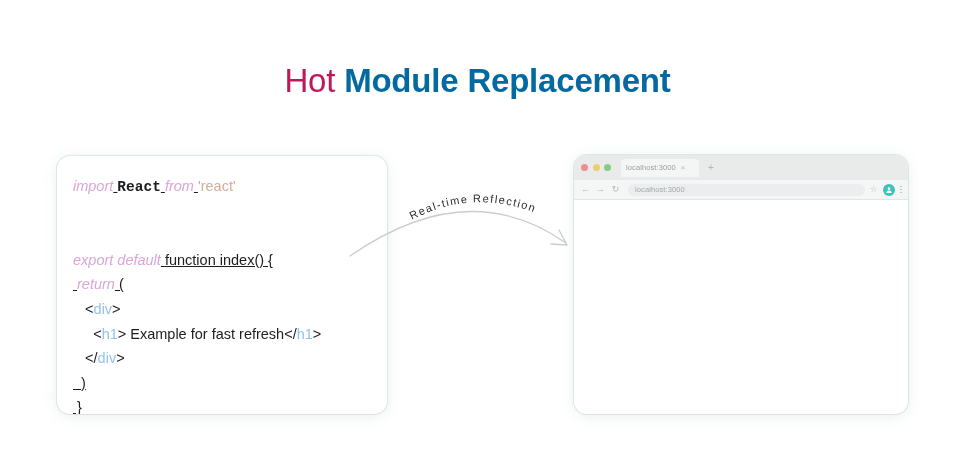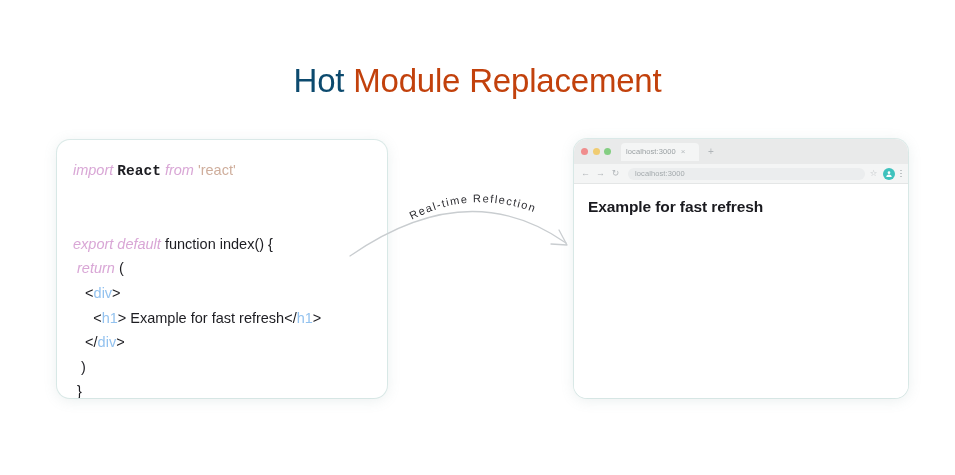--- a/index.html
+++ b/index.html
@@ -28,35 +28,36 @@
     left: 0;
     top: 60px;
     width: 955px;
     text-align: center;
     font-size: 33px;
     line-height: 42px;
     letter-spacing: -0.2px;
     white-space: nowrap;
   }
   .title-plain {
-    color: #0c4a6e;
+    color: #be185d;
     font-weight: 400;
   }
   .title-accent {
-    color: #c2410c;
-    font-weight: 400;
+    color: #0369a1;
+    font-weight: 700;
   }
 
   
   .card {
     position: absolute;
     background: #ffffff;
     border-radius: 13px;
     box-shadow: 0 2px 14px rgba(120,150,150,0.16),
                 0 0 0 1px rgba(200,225,223,0.55);
+    margin-top: 16px;
   }
 
   #code-card {
     left: 57px;
     top: 140px;
     width: 330px;
     height: 258px;
     overflow: hidden;
   }
 
@@ -79,21 +80,21 @@
     line-height: 24.6px;
     color: #1d1d22;
     white-space: pre;
   }
   .code .ln { display: block; height: 24.6px; }
   .code .ln.blank { height: 24.6px; }
 
   .tok-kw      { color: #d9a7d6; font-style: italic; }
   .tok-ident   { color: #1d1d22; font-weight: 700; font-family: Liberation Mono, monospace; }
   .tok-str     { color: #cfae9c; }
-  .tok-plain   { color: #1d1d22; font-weight: 400; }
+  .tok-plain   { color: #1d1d22; font-weight: 400; text-decoration: underline; }
   .tok-tag     { color: #93c2ef; }
   .tok-punct   { color: #1d1d22; font-weight: 400; }
 
   
   .bw-tabbar {
     position: absolute;
     left: 0; top: 0;
     width: 100%;
     height: 25px;
     background: #e9eaea;
@@ -271,23 +272,20 @@
           <path d="M2.6 14.2a5.4 5.4 0 0 1 10.8 0z" fill="#ffffff"></path>
         </svg>
       </span>
       <span class="bw-kebab">
         <i class="kdot"></i>
           <i class="kdot"></i>
           <i class="kdot"></i>
       </span>
     </div>
 
-    <div class="bw-viewport">
-      <div class="bw-h1">Example for fast refresh</div>
-    </div>
   </div>
 
   <svg id="arrow-layer" viewBox="0 0 955 475" xmlns="http://www.w3.org/2000/svg">
     <defs>
       <path id="labelArc" d="M 392 232 Q 470 178 556 222" fill="none"></path>
     </defs>
     <path d="M 350 256 Q 468 174 566 243" fill="none" stroke="#c9cdd0" stroke-width="1.3" stroke-linecap="round"></path>
     <path d="M 559 230 L 567 245 L 551 244" fill="none" stroke="#c9cdd0" stroke-width="1.3" stroke-linecap="round" stroke-linejoin="round"></path>
     <text class="arrow-label-text">
       <textPath href="#labelArc" startOffset="50%" text-anchor="middle">

